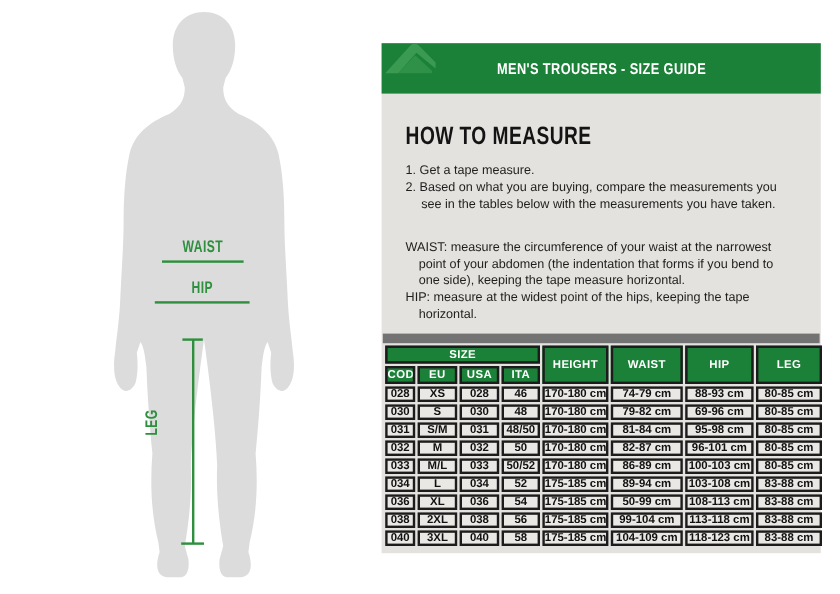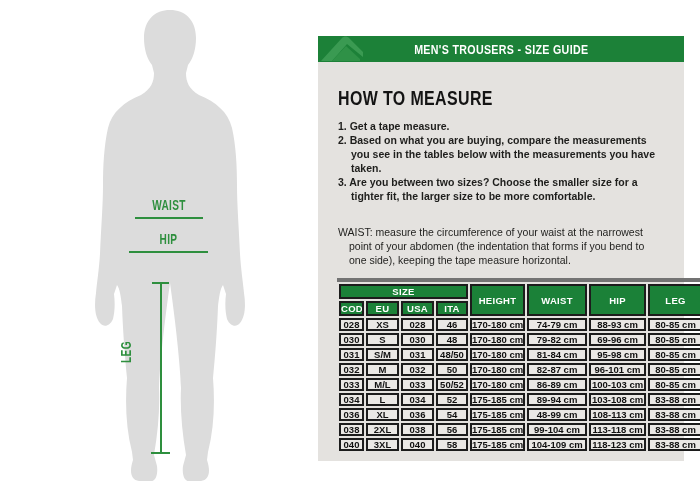--- a/index.html
+++ b/index.html
@@ -23,46 +23,45 @@
   .hip-line{left:129px;top:251px;width:79px;height:2px;}
   .leg-line{left:160px;top:283px;width:2px;height:170px;}
   .leg-cap-top{left:152px;top:282px;width:17px;height:2px;}
   .leg-cap-bottom{left:151px;top:452px;width:19px;height:2px;}
   
   .panel{
     position:absolute;left:318px;top:36px;width:366px;height:425px;
     background:#e4e2df;
   }
   .title-bar{
-    position:relative;height:26px;background:#1c8138;
+    position:relative;height:42px;background:#1c8138;
     display:flex;align-items:center;justify-content:center;
   }
   .title-bar .bar-title{
     color:#ffffff;font-weight:bold;font-size:13px;letter-spacing:.4px;
     transform:scaleX(.82);white-space:nowrap;
   }
   .logo{position:absolute;left:2px;top:0;width:44px;height:26px;}
   .content{padding:24px 28px 0 20px;color:#1e1e1c;}
   .htm-title{
     font-weight:bold;font-size:21px;letter-spacing:.5px;color:#141414;
     transform:scaleX(.76);transform-origin:left center;white-space:nowrap;
     margin:0 0 9px 0;
   }
   .step,.note{
     font-size:10.5px;line-height:14px;
   }
   .steps{margin:0;}
-  .step{padding-left:13px;text-indent:-13px;font-weight:bold;}
+  .step{padding-left:13px;text-indent:-13px;}
   .notes{margin-top:22px;}
   .note{padding-left:11px;text-indent:-11px;}
   
   .table-wrap{
     position:absolute;left:1px;top:242px;width:364px;
-    border-top:4px solid #737373;
-    margin-left:18px;
+    border-top:8px solid #737373;
   }
   table{
     border-collapse:separate;border-spacing:2px;table-layout:fixed;
     width:364px;
   }
   th,td{
     border:2px solid #1c1c1c;text-align:center;vertical-align:middle;
     font-weight:bold;padding:0;overflow:hidden;white-space:nowrap;
   }
   th{background:#1b8138;color:#ffffff;font-size:9.5px;height:11px;line-height:11px;letter-spacing:.3px;}
@@ -145,25 +144,25 @@
     </svg>
     <div class="bar-title">MEN'S TROUSERS - SIZE GUIDE</div>
   </div>
 
   <div class="content">
     <div class="htm-title">HOW TO MEASURE</div>
 
     <div class="steps">
         <div class="step">1. Get a tape measure.</div>
         <div class="step">2. Based on what you are buying, compare the measurements you see in the tables below with the measurements you have taken.</div>
-        <div class="step">3. Are you between two sizes? Choose the smaller size for a tighter fit, the larger size to be more comfortable.</div>
       </div>
 
     <div class="notes">
         <div class="note">WAIST: measure the circumference of your waist at the narrowest point of your abdomen (the indentation that forms if you bend to one side), keeping the tape measure horizontal.</div>
+        <div class="note">HIP: measure at the widest point of the hips, keeping the tape horizontal.</div>
       </div>
   </div>
 
   <div class="table-wrap">
     <table>
       <colgroup>
         <col class="c-cod">
           <col class="c-eu">
           <col class="c-usa">
           <col class="c-ita">
@@ -247,21 +246,21 @@
             <td>89-94 cm</td>
             <td>103-108 cm</td>
             <td>83-88 cm</td>
           </tr>
           <tr class="">
             <td>036</td>
             <td>XL</td>
             <td>036</td>
             <td>54</td>
             <td>175-185 cm</td>
-            <td>48-99 cm</td>
+            <td>50-99 cm</td>
             <td>108-113 cm</td>
             <td>83-88 cm</td>
           </tr>
           <tr class="">
             <td>038</td>
             <td>2XL</td>
             <td>038</td>
             <td>56</td>
             <td>175-185 cm</td>
             <td>99-104 cm</td>

